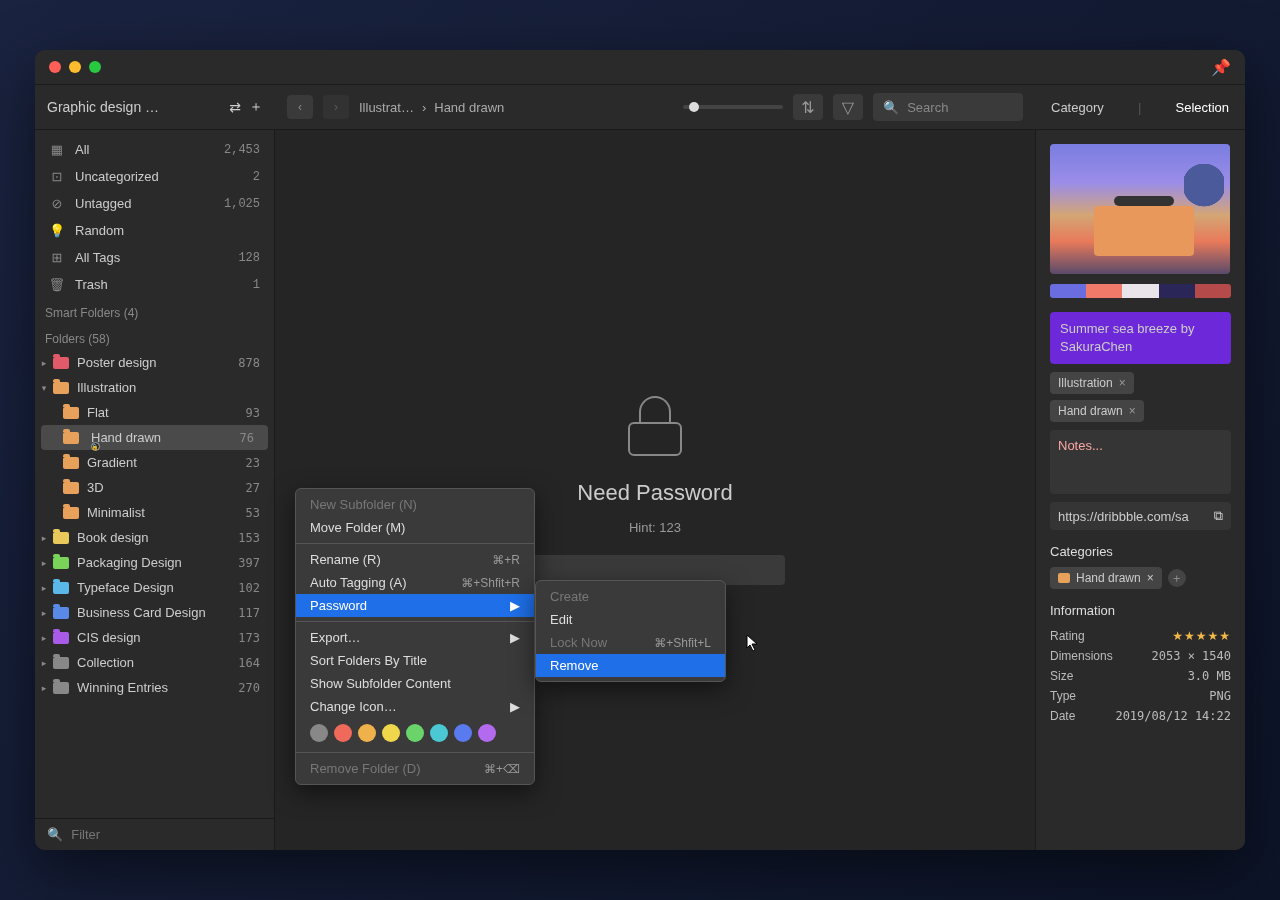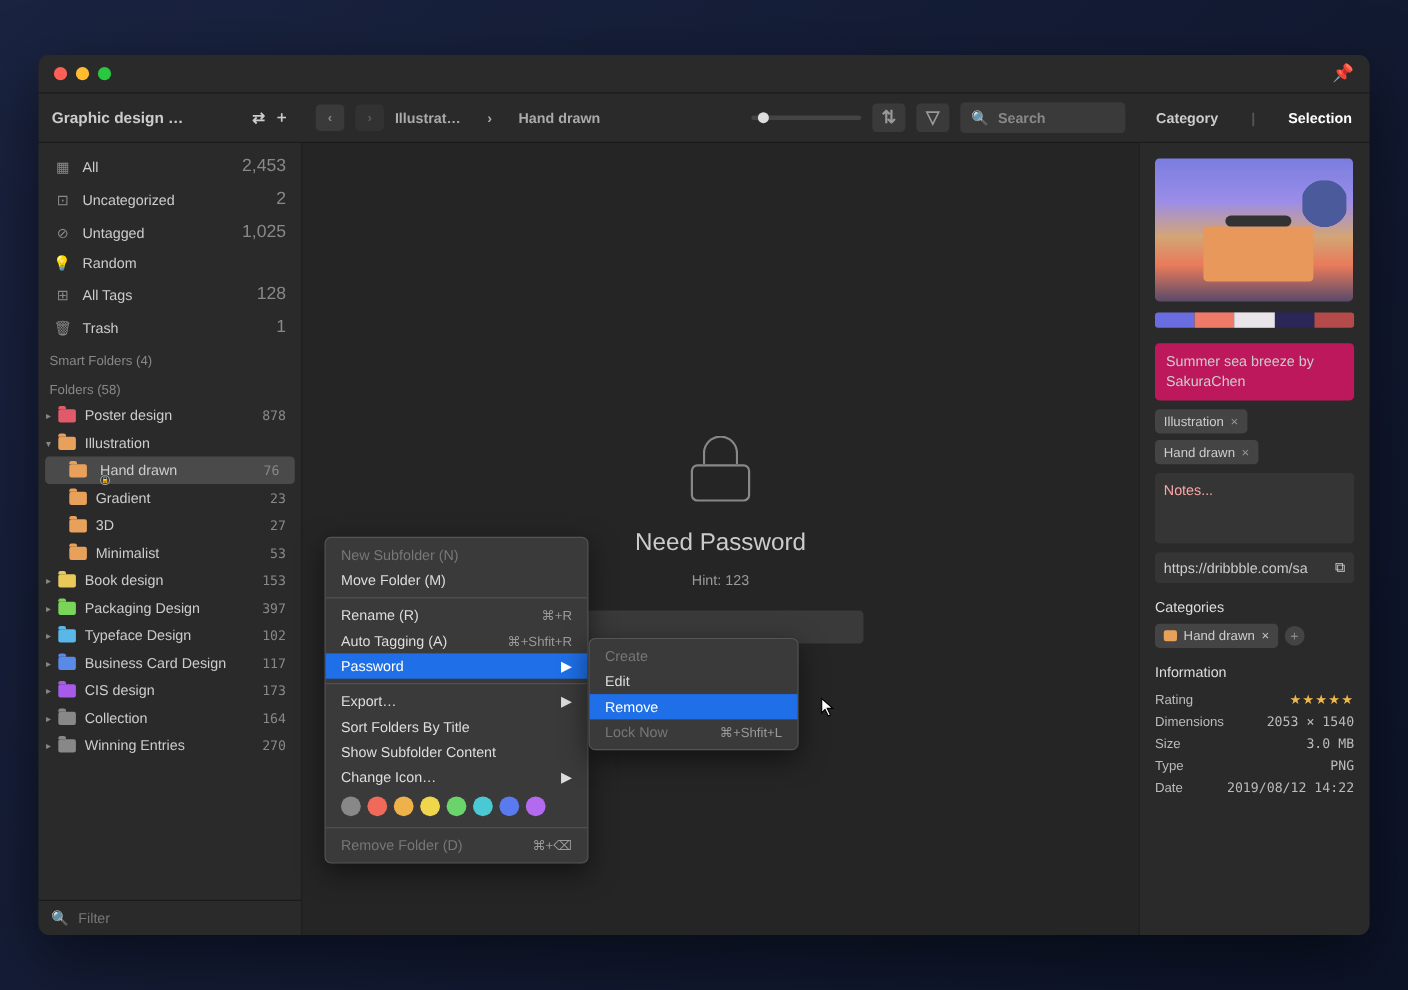--- a/index.html
+++ b/index.html
@@ -1,38 +1,38 @@
 <!DOCTYPE html>
 <html><head>
 <meta charset="utf-8">
 <style>
 * { margin:0; padding:0; box-sizing:border-box; font-family: -apple-system, BlinkMacSystemFont, "Segoe UI", sans-serif; }
 body { background: linear-gradient(135deg, #1a2340 0%, #0d1428 100%); width:1280px; height:900px; overflow:hidden; display:flex; align-items:center; justify-content:center; }
 .window { width:1210px; height:800px; background:#2a2a2a; border-radius:10px; overflow:hidden; box-shadow:0 20px 60px rgba(0,0,0,0.5); display:flex; flex-direction:column; position:relative; }
 .titlebar { height:34px; background:#2a2a2a; display:flex; align-items:center; padding:0 14px; justify-content:space-between; }
 .traffic { display:flex; gap:8px; }
 .dot { width:12px; height:12px; border-radius:50%; }
-.toolbar { height:46px; display:flex; align-items:center; border-top:1px solid #1a1a1a; border-bottom:1px solid #1a1a1a;font-weight:bold; }
+.toolbar { height:46px; display:flex; align-items:center; border-top:1px solid #1a1a1a; border-bottom:1px solid #1a1a1a; }
 .tb-left { width:240px; display:flex; align-items:center; padding:0 12px; color:#ccc; font-size:14px; gap:8px; }
 .tb-left .title { flex:1; }
 .tb-center { flex:1; display:flex; align-items:center; padding:0 12px; gap:10px; }
 .navbtn { width:26px; height:24px; background:#3a3a3a; border-radius:4px; display:flex; align-items:center; justify-content:center; color:#888; font-size:12px; }
-.crumb { color:#aaa; font-size:13px; display:flex; gap:24px; align-items:center; }
+.crumb { color:#aaa; font-size:13px; display:flex; gap:8px; align-items:center; }
 .slider { width:100px; height:4px; background:#444; border-radius:2px; position:relative; margin-left:auto; }
 .slider::before { content:''; position:absolute; left:6px; top:-3px; width:10px; height:10px; background:#ddd; border-radius:50%; }
 .iconbtn { width:30px; height:26px; background:#3a3a3a; border-radius:4px; display:flex; align-items:center; justify-content:center; color:#999; }
 .searchbox { background:#3a3a3a; border-radius:4px; height:28px; display:flex; align-items:center; padding:0 10px; gap:8px; color:#888; width:150px; font-size:13px; }
 .tb-right { width:210px; display:flex; align-items:center; justify-content:space-between; padding:0 16px; color:#ccc; font-size:13px; }
 .tb-right .divider { color:#555; }
 .body { flex:1; display:flex; min-height:0; }
 .sidebar { width:240px; background:#2a2a2a; border-right:1px solid #1a1a1a; display:flex; flex-direction:column; color:#ccc; font-size:13px; overflow:hidden; }
 .sb-scroll { flex:1; overflow-y:auto; padding:6px 0; }
 .sb-item { display:flex; align-items:center; padding:6px 14px; gap:10px; }
 .sb-item .icn { width:16px; display:flex; justify-content:center; color:#888; }
-.sb-item .cnt { margin-left:auto; color:#888; font-family:Liberation Sans, sans-serif; font-size:16px; }
+.sb-item .cnt { margin-left:auto; color:#888; font-family:Liberation Mono, monospace; font-size:12px; }
 .sb-hdr { padding:8px 10px 4px; color:#888; font-size:12px; }
 .folder-row { display:flex; align-items:center; padding:5px 8px 5px 4px; gap:4px; }
 .folder-row .disc { width:10px; color:#888; font-size:9px; text-align:center; }
 .folder-row .fld { width:16px; height:12px; border-radius:2px; position:relative; }
 .folder-row .fld::before { content:''; position:absolute; top:-3px; left:0; width:7px; height:3px; border-radius:2px 2px 0 0; background:inherit; }
 .folder-row .nm { margin-left:4px; }
 .folder-row .cnt { margin-left:auto; color:#888; font-family:ui-monospace,monospace; font-size:12px; padding-right:6px; }
 .folder-row.child { padding-left:28px; }
 .folder-row.selected { background:#4a4a4a; border-radius:4px; margin:0 6px; padding-left:22px; }
 .sb-filter { border-top:1px solid #1a1a1a; padding:8px 12px; display:flex; align-items:center; gap:8px; color:#777; }
@@ -45,21 +45,21 @@
 .pwfield { width:260px; height:30px; background:#3a3a3a; border-radius:4px; }
 .inspector { width:210px; background:#2a2a2a; border-left:1px solid #1a1a1a; padding:14px; color:#ccc; font-size:13px; overflow-y:auto; }
 .preview { width:180px; height:130px; border-radius:4px; background:linear-gradient(180deg, #7a7de0 0%, #9b8de8 30%, #d4a574 55%, #e87a5a 75%, #5a4a6a 100%); position:relative; margin-bottom:10px; overflow:hidden; }
 .preview .bus { position:absolute; bottom:18px; left:44px; width:100px; height:50px; background:#e8985a; border-radius:4px; }
 .preview .bus::after { content:''; position:absolute; top:-10px; left:20px; width:60px; height:10px; background:#333; border-radius:8px; }
 .preview .tree { position:absolute; right:6px; top:20px; width:40px; height:70px; background:radial-gradient(circle at 50% 30%, #4a5a9a 40%, transparent 41%); }
 .swatches { display:flex; gap:0; margin-bottom:14px; }
 .swatches div { flex:1; height:14px; }
 .swatches div:first-child { border-radius:3px 0 0 3px; }
 .swatches div:last-child { border-radius:0 3px 3px 0; }
-.field { background:#be185d; border-radius:4px; padding:8px 10px; margin-bottom:8px; font-size:13px; line-height:1.4; }
+.field { background:#6d28d9; border-radius:4px; padding:8px 10px; margin-bottom:8px; font-size:13px; line-height:1.4; }
 .tags { display:flex; flex-wrap:wrap; gap:6px; margin-bottom:8px; }
 .tag { background:#444; border-radius:4px; padding:4px 8px; font-size:12px; display:flex; align-items:center; gap:6px; }
 .tag .x { color:#999; cursor:pointer; }
 .notes { background:#353535; border-radius:4px; padding:8px; color:#fca5a5; height:64px; margin-bottom:8px; }
 .urlrow { background:#353535; border-radius:4px; padding:6px 8px; display:flex; align-items:center; gap:6px; margin-bottom:14px; overflow:hidden; white-space:nowrap; }
 .section-h { font-size:13px; color:#ddd; margin-bottom:8px; }
 .cat-row { display:flex; align-items:center; gap:6px; margin-bottom:14px; }
 .cat-tag { background:#444; border-radius:4px; padding:4px 8px; font-size:12px; display:flex; align-items:center; gap:6px; }
 .addcat { width:18px; height:18px; border-radius:50%; background:#444; display:flex; align-items:center; justify-content:center; color:#999; font-size:12px; }
 .info-row { display:flex; justify-content:space-between; padding:3px 0; font-size:12px; color:#bbb; }
@@ -160,20 +160,25 @@
             <span class="fld" style="background:#e05a6a"></span>
             <span class="nm">Poster design</span>
             <span class="cnt">878</span>
           </div>
           <div class="folder-row">
             <span class="disc">▾</span>
             <span class="fld" style="background:#e8a15a"></span>
             <span class="nm">Illustration</span>
             <span class="cnt"></span>
           </div>
+          <div class="folder-row child">
+            <span class="fld" style="background:#e8a15a"></span>
+            <span class="nm">Flat</span>
+            <span class="cnt">93</span>
+          </div>
           <div class="folder-row child selected">
             <span class="fld" style="background:#e8a15a"></span>
             <span style="position:relative">
               <span style="position:absolute;left:8px;top:4px;width:9px;height:9px;border-radius:50%;background:#2a2a2a;border:1px solid #aaa;font-size:6px;display:flex;align-items:center;justify-content:center">🔒</span>
             </span>
             <span class="nm">Hand drawn</span>
             <span class="cnt">76</span>
           </div>
           <div class="folder-row child">
             <span class="fld" style="background:#e8a15a"></span>
@@ -361,24 +366,24 @@
         <span class="sc">⌘+⌫</span>
       </div>
     </div>
   <div class="ctxmenu submenu" id="subctx" style="left:500px; top:530px;">
       <div class="mi dis">
         <span>Create</span>
       </div>
       <div class="mi">
         <span>Edit</span>
       </div>
-      <div class="mi hl">
-        <span>Remove</span>
-      </div>
       <div class="mi dis">
         <span>Lock Now</span>
         <span class="sc">⌘+Shfit+L</span>
+      </div>
+      <div class="mi hl">
+        <span>Remove</span>
       </div>
     </div>
   <svg class="cursor" style="left:711px; top:584px" viewBox="0 0 14 18">
       <path d="M1 1 L1 14 L4 11 L7 17 L9 16 L6 10 L11 10 Z" fill="#fff" stroke="#000"></path>
     </svg>
 </div>
 
 </body></html>

